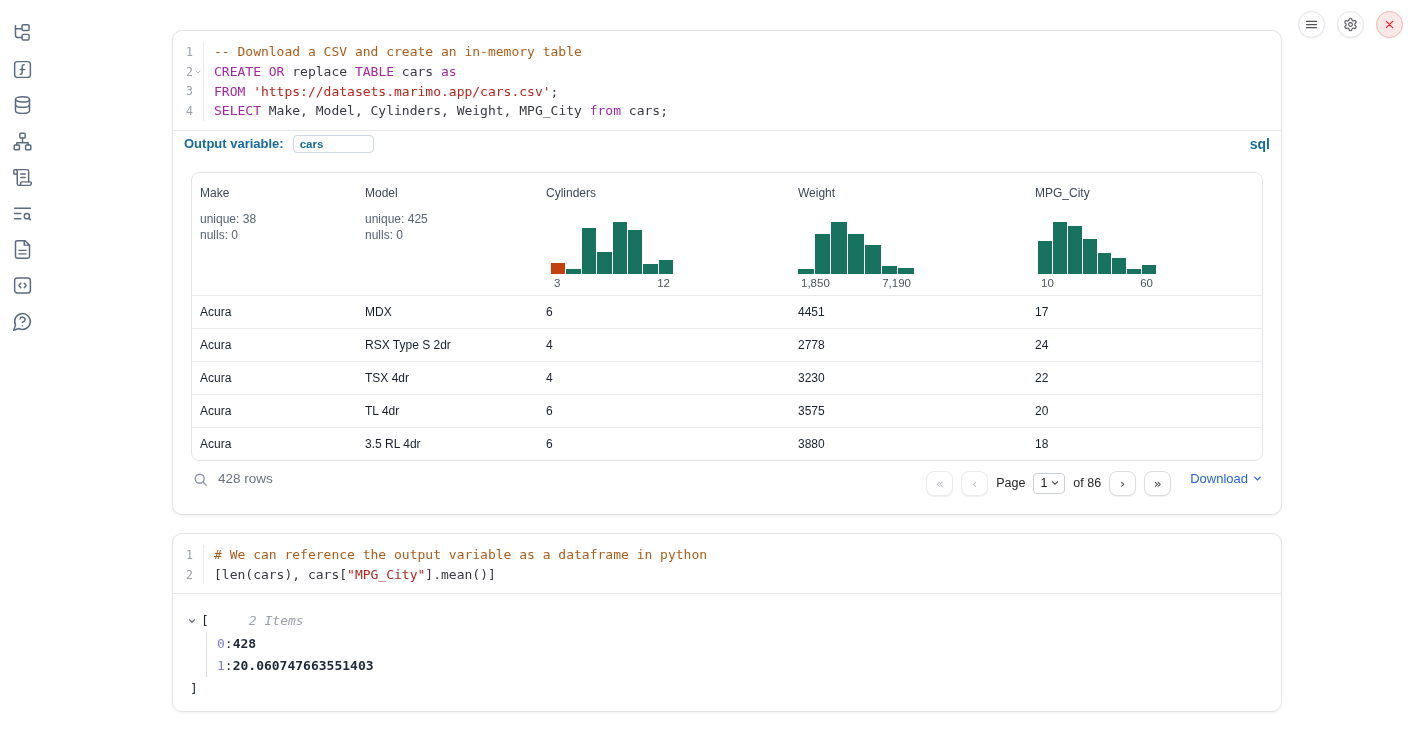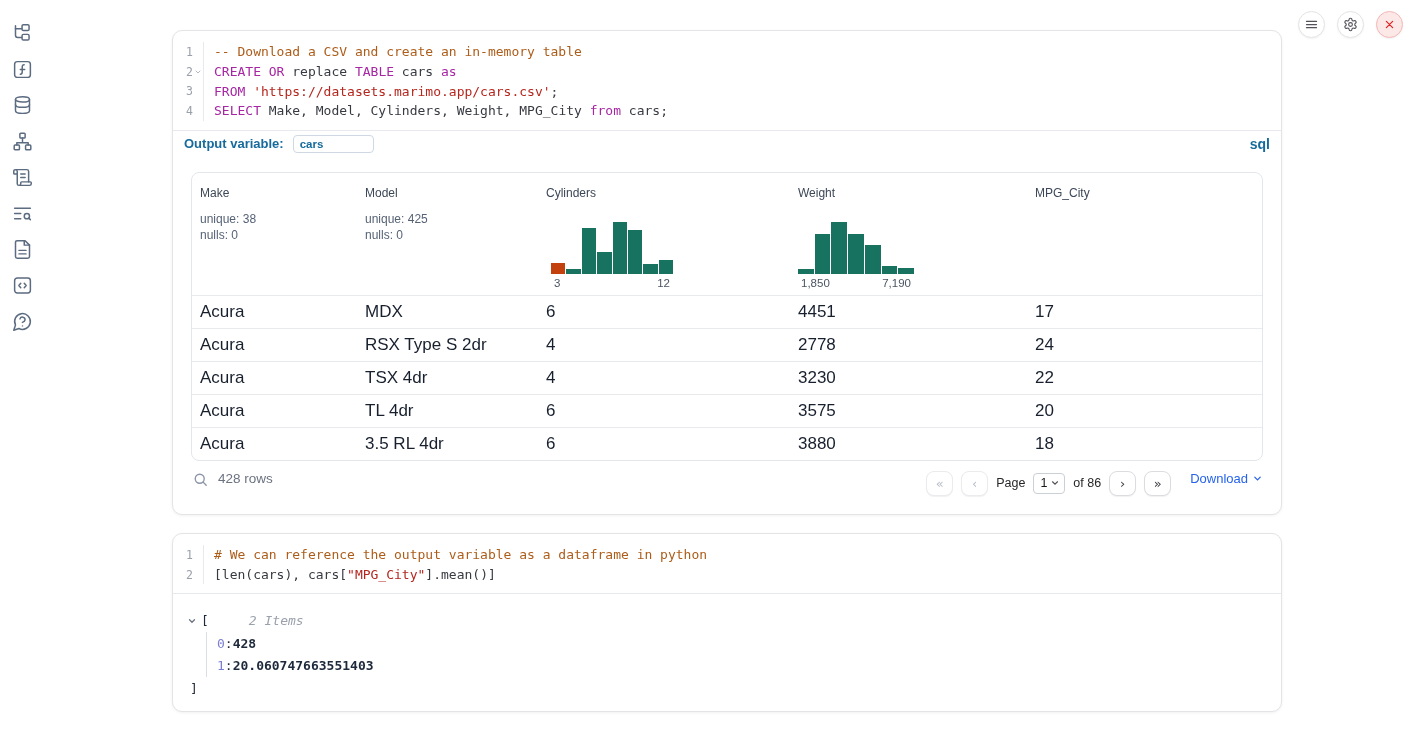--- a/index.html
+++ b/index.html
@@ -62,21 +62,21 @@
   .th { padding:13px 4px 0 8px; display:flex; flex-direction:column; cursor:pointer; }
   .th-title { font-size:12px; color:#3c4757; }
   .th-stats { margin-top:11px; font-size:12px; color:#566276; line-height:16.5px; }
   .th-spacer { flex:1; }
   .hist-wrap { margin-bottom:6px; }
   .hist { display:flex; align-items:flex-end; gap:1px; height:52px; }
   .hist-bar { flex:1; }
   .hist-labels { display:flex; justify-content:space-between; padding:0 3px;
     margin-top:3px; font-size:11.5px; color:#4b5563; }
   .trow { height:33px; border-top:1px solid #e8eaed; align-items:center; }
-  .td { font-size:17px; color:#18202e; padding-left:8px; }
+  .td { font-size:12px; color:#18202e; padding-left:8px; }
 
   
   .table-footer { display:flex; align-items:flex-start; padding:10px 18px 0 18px; height:46px; }
   .search-btn { background:none; border:none; color:#8b95a5; width:18px; height:18px;
     cursor:pointer; }
   .search-btn svg { width:17px; height:17px; }
   .rowcount { margin-left:9px; font-size:13.5px; color:#6b7280; }
   .pager { display:flex; align-items:center; gap:8px; }
   .pg-btn { width:27px; height:25px; border-radius:8px; background:#fff;
     border:1px solid #dcdce0; color:#3f3f46; font-size:13px; display:flex;
@@ -269,20 +269,36 @@
             </div>
             <div class="hist-labels">
               <span>1,850</span>
               <span>7,190</span>
             </div>
           </div>
         </div>
         <div class="th">
           <div class="th-title">MPG_City</div>
           <div class="th-spacer"></div>
+          <div class="hist-wrap" style="width: 118px; margin-left: 3px;">
+            <div class="hist">
+              <div class="hist-bar" style="height: 33px; background: rgb(23, 115, 95);"></div>
+              <div class="hist-bar" style="height: 52px; background: rgb(23, 115, 95);"></div>
+              <div class="hist-bar" style="height: 48px; background: rgb(23, 115, 95);"></div>
+              <div class="hist-bar" style="height: 35px; background: rgb(23, 115, 95);"></div>
+              <div class="hist-bar" style="height: 21px; background: rgb(23, 115, 95);"></div>
+              <div class="hist-bar" style="height: 16px; background: rgb(23, 115, 95);"></div>
+              <div class="hist-bar" style="height: 5px; background: rgb(23, 115, 95);"></div>
+              <div class="hist-bar" style="height: 9px; background: rgb(23, 115, 95);"></div>
+            </div>
+            <div class="hist-labels">
+              <span>10</span>
+              <span>60</span>
+            </div>
+          </div>
         </div>
       </div>
     <div id="tbody">
         <div class="trow">
           <div class="td">Acura</div>
           <div class="td">MDX</div>
           <div class="td">6</div>
           <div class="td">4451</div>
           <div class="td">17</div>
         </div>

